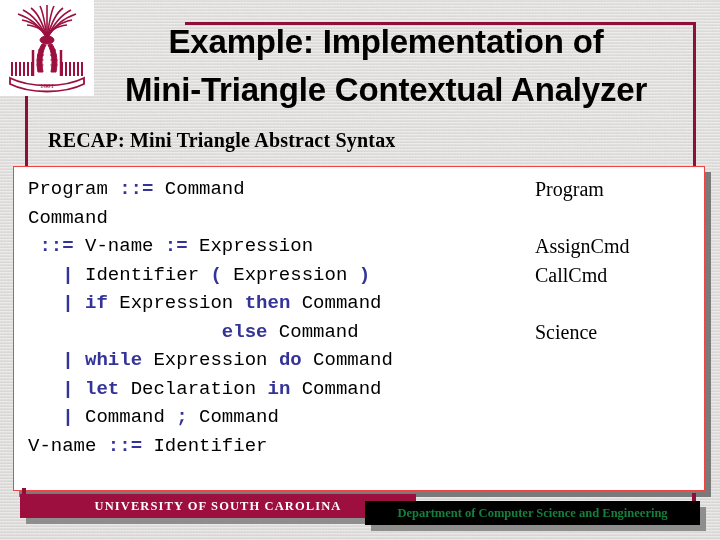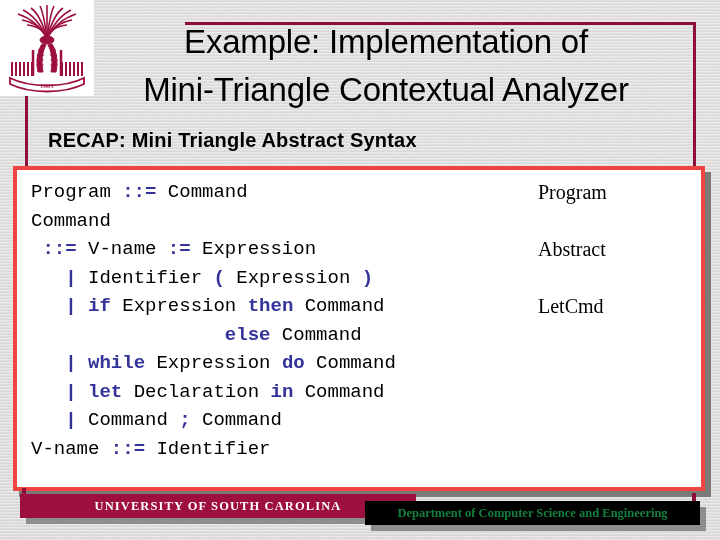--- a/index.html
+++ b/index.html
@@ -40,49 +40,49 @@
   }
   .logo-box svg { display: block; }
 
   
   .title {
     position: absolute;
     left: 80px; top: 18px; width: 612px;
     text-align: center;
     font-family: "Liberation Sans", sans-serif;
     font-size: 33px;
-    font-weight: 400;
+    font-weight: 700;
     color: #000000;
     line-height: 1.44;
     letter-spacing: -0.2px;
     white-space: pre-line;
   }
 
   
   .recap {
     position: absolute;
     left: 48px; top: 129px;
-    font-family: Liberation Sans, sans-serif;
+    font-family: Liberation Serif, serif;
     font-size: 20px;
     font-weight: bold;
     color: #000000;
     letter-spacing: 0.2px;
   }
 
   
   .card-shadow {
     position: absolute;
     left: 19px; top: 172px; width: 692px; height: 325px;
     background: #7a7a7a;
   }
   .card {
     position: absolute;
     left: 13px; top: 166px; width: 692px; height: 325px;
     background: #ffffff;
-    border: 4px solid #ef4444;
+    border: 1px solid #ef4444;
     box-sizing: border-box;
     overflow: hidden;
   }
 
   .grammar {
     position: absolute;
     left: 14px; top: 8px;
     font-family: "Liberation Mono", "DejaVu Sans Mono", monospace;
     font-size: 19px;
     line-height: 28.5px;
@@ -214,21 +214,21 @@
 </div>
 
 <div class="title">Example: Implementation of
 Mini-Triangle Contextual Analyzer</div>
 
 <div class="recap">RECAP: Mini Triangle Abstract Syntax</div>
 
 <div class="card-shadow"></div>
 <div class="card">
   <div class="grammar" id="grammar-block"><div><span>Program </span><span class="kw">::=</span><span> Command</span></div><div><span>Command</span></div><div><span> </span><span class="kw">::=</span><span> V-name </span><span class="kw">:=</span><span> Expression</span></div><div><span>   </span><span class="kw">|</span><span> Identifier </span><span class="kw">(</span><span> Expression </span><span class="kw">)</span></div><div><span>   </span><span class="kw">|</span><span> </span><span class="kw">if</span><span> Expression </span><span class="kw">then</span><span> Command</span></div><div><span>                 </span><span class="kw">else</span><span> Command</span></div><div><span>   </span><span class="kw">|</span><span> </span><span class="kw">while</span><span> Expression </span><span class="kw">do</span><span> Command</span></div><div><span>   </span><span class="kw">|</span><span> </span><span class="kw">let</span><span> Declaration </span><span class="kw">in</span><span> Command</span></div><div><span>   </span><span class="kw">|</span><span> Command </span><span class="kw">;</span><span> Command</span></div><div><span>V-name </span><span class="kw">::=</span><span> Identifier</span></div><div>&nbsp;</div><div></div></div>
-  <div class="ast" id="ast-block"><div>Program</div><div>&nbsp;</div><div>Abstract</div><div>&nbsp;</div><div>LetCmd</div></div>
+  <div class="ast" id="ast-block"><div>Program</div><div>&nbsp;</div><div>AssignCmd</div><div>CallCmd</div><div>&nbsp;</div><div>Science</div></div>
 </div>
 
 <div class="footer-tick-left"></div>
 <div class="footer-usc-shadow"></div>
 <div class="footer-usc">
   <span>UNIVERSITY OF SOUTH CAROLINA</span>
 </div>
 
 <div class="footer-tick-right"></div>
 <div class="footer-dept-shadow"></div>

